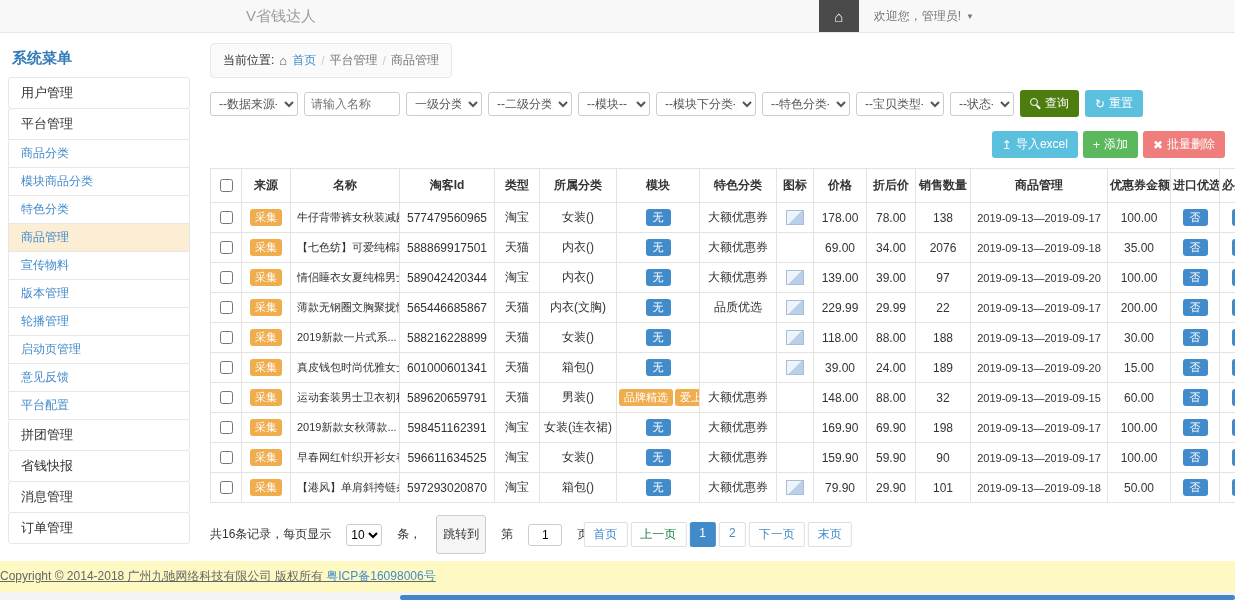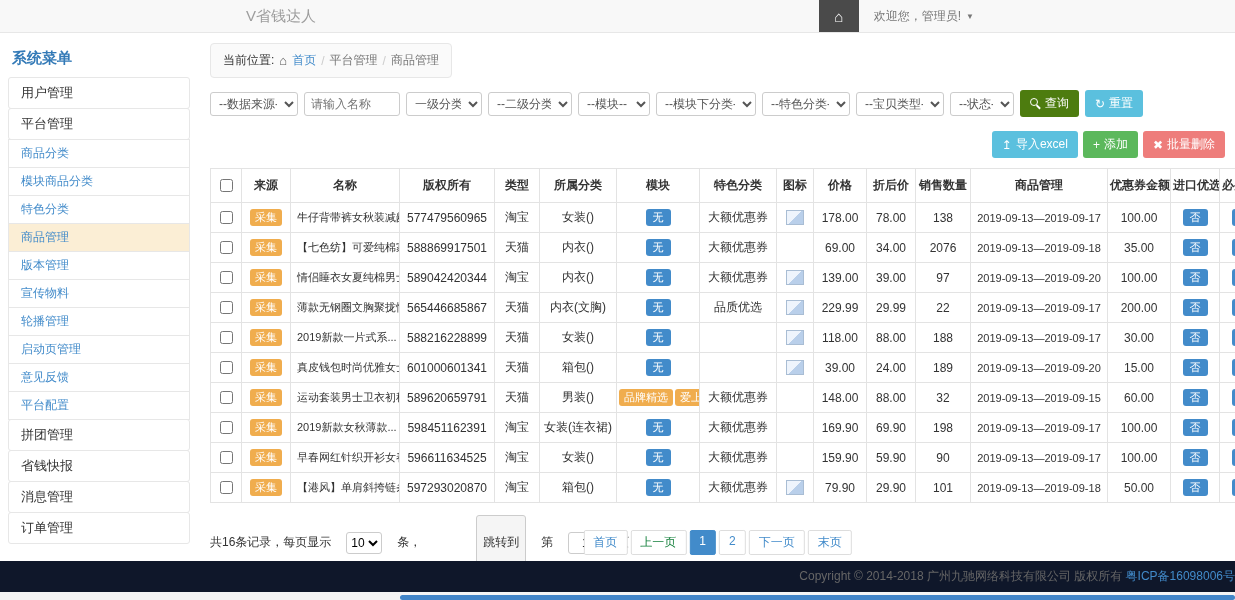--- a/index.html
+++ b/index.html
@@ -85,29 +85,29 @@
   .bdg-orange{background:#f0ad4e}
   .bdg-blue{background:#428bca; padding:1px 7px;}
   .badge + .badge { margin-left:2px; }
 
   .thumb { display:inline-block; width:16px; height:13px; border:1px solid #a9bdd4; background:linear-gradient(135deg,#eef4fc 50%,#b9cfea 50%); visibility:hidden; vertical-align:middle; }
   .thumb.yes { visibility:visible; }
 
   
   .pagi-row { position:relative; margin-top:12px; display:flex; align-items:center; gap:15px; color:#333; }
   .size-select { height:22px; border:1px solid #ccc; border-radius:3px; font-size:12px; background:#fff; }
-  .jump-btn { background:#f5f5f5; border:1px solid #ccc; border-radius:3px; font-size:12px; padding:18px 6px; color:#333; cursor:pointer;margin-left:40px; }
+  .jump-btn { background:#f5f5f5; border:1px solid #ccc; border-radius:3px; font-size:12px; padding:10px 6px; color:#333; cursor:pointer; }
   .jump-input { width:28px; height:18px; border:1px solid #ccc; border-radius:3px; text-align:center; font-size:12px; }
   .pager { position:absolute; left:50%; transform:translateX(-50%); display:flex; gap:3px; }
   .page-btn { border:1px solid #ddd; background:#fff; color:#428bca; padding:3px 9px; border-radius:2px; cursor:pointer; text-decoration:none; font-size:12px; }
   .page-btn.active { background:#428bca; border-color:#428bca; color:#fff; }
   .page-btn.disabled { color:#15803d; }
 
   
-  .footer { position:absolute; left:0; bottom:8px; width:100%; background:#0f172a; text-align:right; padding:7px 0; color:#666; }
+  .footer { position:absolute; left:0; bottom:8px; width:100%; background:#fef9c3; text-align:left; padding:7px 0; color:#666;text-decoration:underline; }
   .icp-link { color:#428bca; text-decoration:none; cursor:pointer; }
   .bottom-bar { position:absolute; bottom:0; left:400px; right:0; height:5px; background:#4285c8; border-radius:3px; }
 </style>
 </head>
 <body>
 
 <div class="page">
 
   <div class="header">
     <div class="brand">V省钱达人</div>
@@ -146,25 +146,25 @@
 
           <div class="menu-item sub">
             <span>特色分类</span>
           </div>
 
           <div class="menu-item sub active">
             <span>商品管理</span>
           </div>
 
           <div class="menu-item sub">
+            <span>宣传物料</span>
+          </div>
+
+          <div class="menu-item sub">
             <span>版本管理</span>
-          </div>
-
-          <div class="menu-item sub">
-            <span>宣传物料</span>
           </div>
 
           <div class="menu-item sub">
             <span>轮播管理</span>
           </div>
 
           <div class="menu-item sub">
             <span>启动页管理</span>
           </div>
 
@@ -259,21 +259,21 @@
       
       <table class="products">
         <thead>
           <tr>
             <th><input type="checkbox" style=""></th>
 
               <th>来源</th>
 
               <th>名称</th>
 
-              <th>版权所有</th>
+              <th>淘客Id</th>
 
               <th>类型</th>
 
               <th>所属分类</th>
 
               <th>模块</th>
 
               <th>特色分类</th>
 
               <th>图标</th>

